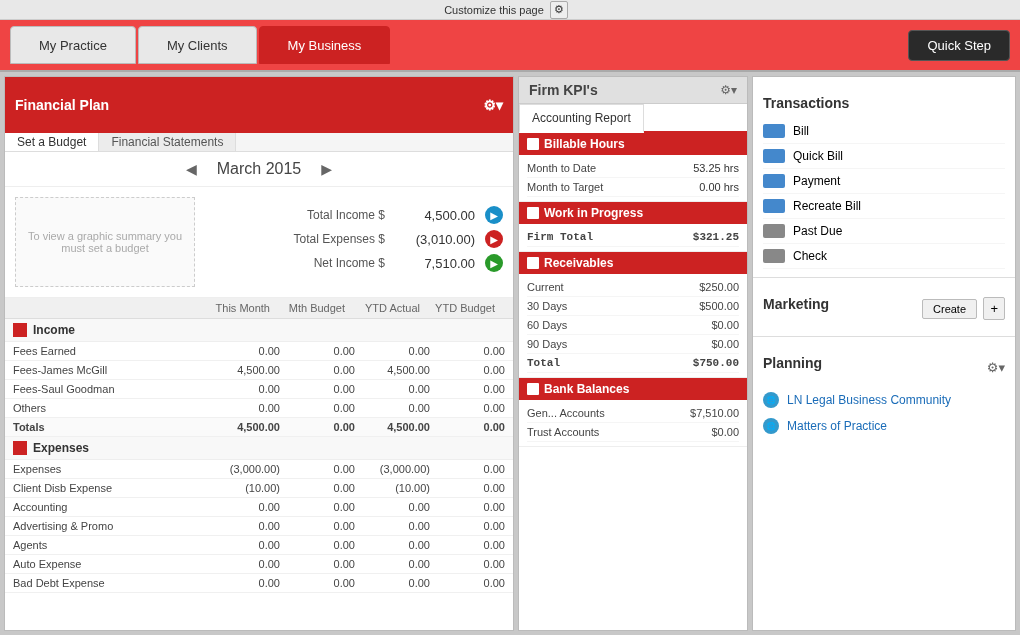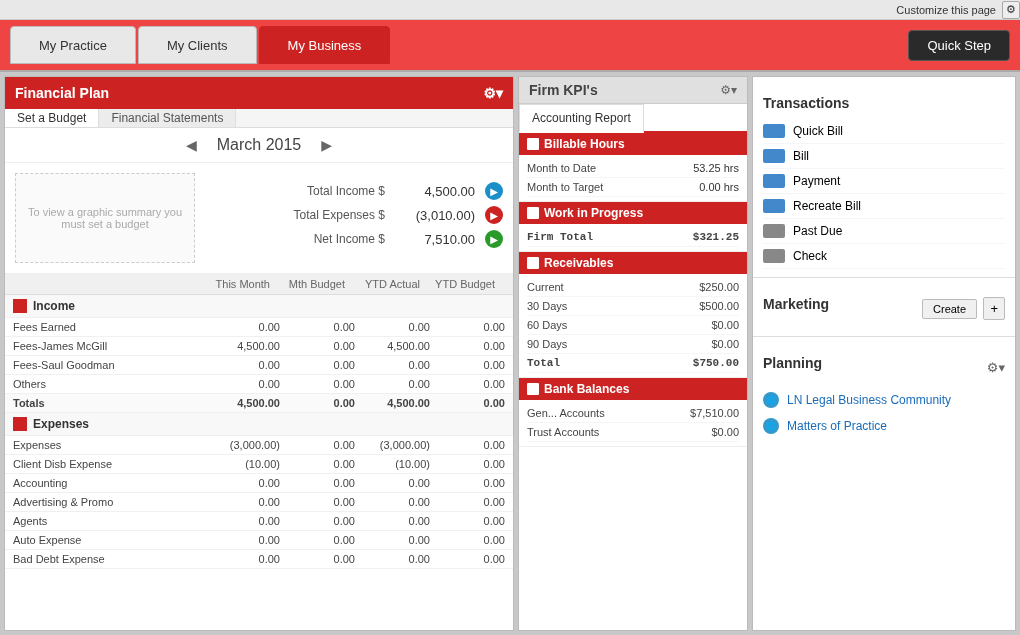--- a/index.html
+++ b/index.html
@@ -1,34 +1,34 @@
 <!DOCTYPE html>
 <html><head>
   <meta charset="utf-8">
   <style>
     * { box-sizing: border-box; margin: 0; padding: 0; }
     body { font-family: Arial, sans-serif; font-size: 12px; background: #d0d0d0; width: 1020px; height: 635px; overflow: hidden; }
 
     
-    .top-bar { background: #e8e8e8; height: 20px; display: flex; align-items: center; justify-content: flex-end; border-bottom: 1px solid #ccc; font-size: 11px; color: #333; }
+    .top-bar { background: #e8e8e8; height: 20px; display: flex; align-items: center; justify-content: center; padding-right: 8px; border-bottom: 1px solid #ccc; font-size: 11px; color: #333; }
 
     
     .nav-bar { background: #ef4444; height: 52px; display: flex; align-items: center; padding: 0 10px; gap: 2px; border-bottom: 2px solid #aaa; }
     .nav-tab { background: #e8e8e8; border: 1px solid #bbb; border-radius: 4px 4px 0 0; padding: 8px 28px; font-size: 13px; cursor: pointer; color: #333; height: 38px; display: flex; align-items: center; }
     .nav-tab.active { background: #cc2222; color: white; border-color: #cc2222; }
     .nav-right { margin-left: auto; display: flex; gap: 8px; }
     .quick-step-btn { background: #2a2a2a; color: white; border: 1px solid #555; border-radius: 4px; padding: 7px 18px; font-size: 13px; cursor: pointer; }
     .quick-links-btn { background: #2a2a2a; color: white; border: 1px solid #555; border-radius: 4px; padding: 7px 14px; font-size: 13px; cursor: pointer; display: flex; align-items: center; gap: 6px; }
 
     
     .main { display: flex; height: calc(635px - 72px); background: #c8c8c8; gap: 4px; padding: 4px; }
 
     
     .left-panel { background: white; border: 1px solid #bbb; width: 510px; flex-shrink: 0; display: flex; flex-direction: column; }
-    .panel-header-red { background: #cc2222; color: white; padding: 8px 10px; font-size: 14px; font-weight: bold; display: flex; align-items: center; justify-content: space-between; }
+    .panel-header-red { background: #cc2222; color: white; padding: 20px 10px; font-size: 14px; font-weight: bold; display: flex; align-items: center; justify-content: space-between; }
     .panel-tabs { display: flex; background: #f5f5f5; border-bottom: 1px solid #ddd; }
     .panel-tab { padding: 2px 12px; font-size: 12px; cursor: pointer; border-right: 1px solid #ddd; background: #ececec; color: #555; }
     .panel-tab.active { background: white; color: #333; border-bottom: none; }
     .date-nav { display: flex; align-items: center; justify-content: center; gap: 20px; padding: 8px; background: white; border-bottom: 1px solid #eee; }
     .date-nav .arrow { cursor: pointer; font-size: 14px; color: #666; }
     .date-nav .month { font-size: 16px; color: #444; font-weight: normal; }
 
     
     .summary-section { display: flex; align-items: center; padding: 10px; background: white; border-bottom: 1px solid #eee; gap: 10px; }
     .graphic-placeholder { width: 180px; height: 90px; border: 1px dashed #ccc; display: flex; align-items: center; justify-content: center; text-align: center; color: #aaa; font-size: 11px; flex-shrink: 0; background: #fafafa; }
@@ -324,25 +324,25 @@
       </div>
     </div>
   </div>
 
   <div class="right-panel">
 
     <div class="right-section">
       <div class="right-section-title">Transactions</div>
       <div class="transaction-item">
         <div style="width:22px; height:14px; background:#4488cc; border-radius:2px; display:inline-block;"></div>
+        <span>Bill</span>
+      </div>
+      <div class="transaction-item">
+        <div style="width:22px; height:14px; background:#4488cc; border-radius:2px; display:inline-block;"></div>
         <span>Quick Bill</span>
-      </div>
-      <div class="transaction-item">
-        <div style="width:22px; height:14px; background:#4488cc; border-radius:2px; display:inline-block;"></div>
-        <span>Bill</span>
       </div>
       <div class="transaction-item">
         <div style="width:22px; height:14px; background:#4488cc; border-radius:2px; display:inline-block;"></div>
         <span>Payment</span>
       </div>
       <div class="transaction-item">
         <div style="width:22px; height:14px; background:#4488cc; border-radius:2px; display:inline-block;"></div>
         <span>Recreate Bill</span>
       </div>
       <div class="transaction-item">

